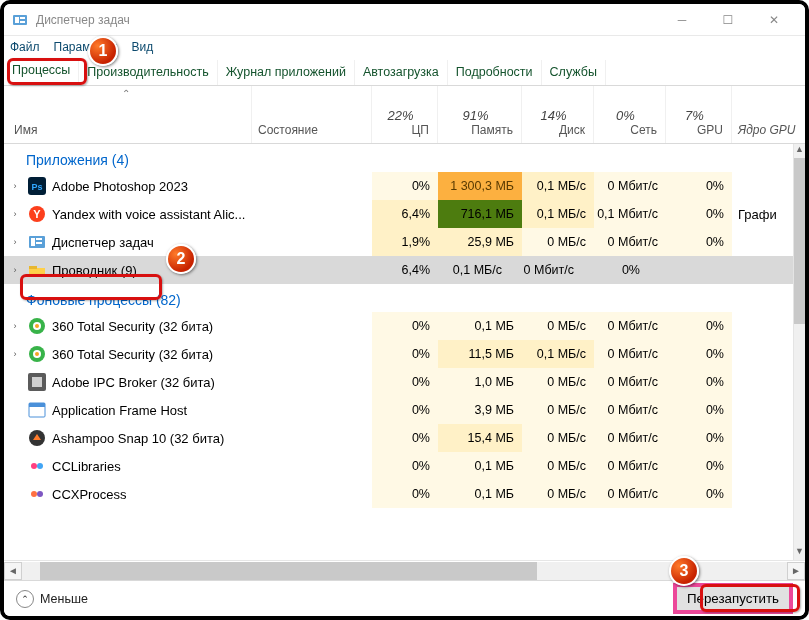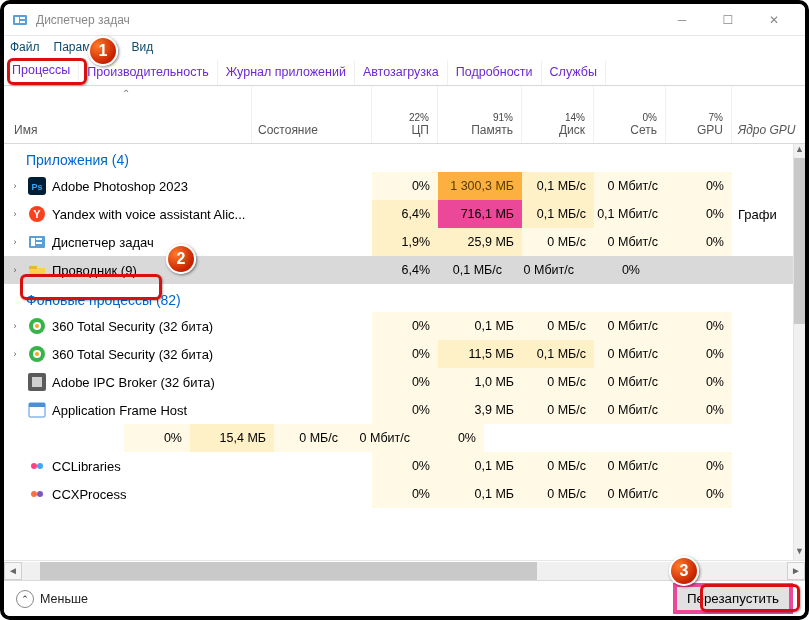--- a/index.html
+++ b/index.html
@@ -25,32 +25,32 @@
   .menubar {
     height: 22px; display: flex; align-items: center; padding: 0 6px;
     font-size: 12px; gap: 14px; color: #0c4a6e;
   }
   .tabs {
     display: flex; border-bottom: 1px solid #d9d9d9; height: 28px;
     font-size: 12.5px; align-items: flex-end;
   }
   .tab {
     padding: 5px 8px 6px 8px; border-right: 1px solid #f0f0f0;
-    color: #6d28d9; white-space: nowrap;
+    color: #14532d; white-space: nowrap;
   }
   .tab.active { border-bottom: 2px solid #fff; }
   .header-area {
     height: 58px; border-bottom: 1px solid #d9d9d9; display: flex;
     position: relative; font-size: 12px; color: #555;
   }
   .colh {
     display: flex; flex-direction: column; justify-content: flex-end;
     padding-bottom: 6px; border-right: 1px solid #f0f0f0;
   }
-  .colh .pct { text-align: right; padding-right: 8px; font-size: 10px; color: #444;}
+  .colh .pct { text-align: center; padding-right: 8px; font-size: 13px; color: #444; font-style: italic;}
   .colh .lbl { text-align: right; padding-right: 8px; }
   .colh.name { flex: 0 0 248px; justify-content: flex-end; padding-left: 10px;}
   .colh.state { flex: 0 0 120px; }
   .colh.cpu { flex:0 0 66px; }
   .colh.mem { flex:0 0 84px; }
   .colh.disk { flex:0 0 72px; }
   .colh.net { flex:0 0 72px; }
   .colh.gpu { flex:0 0 66px; }
   .colh.gpucore { flex: 1 1 auto; border-right: none; font-style: italic; }
   .sort-arrow {
@@ -79,21 +79,21 @@
   .cell.num { justify-content:flex-end; padding-right:8px; font-size:12.5px;}
   .cell.cpu { flex:0 0 66px;}
   .cell.mem { flex:0 0 84px;}
   .cell.disk{ flex:0 0 72px;}
   .cell.net { flex:0 0 72px;}
   .cell.gpu { flex:0 0 66px;}
   .cell.gpucore { flex:1 1 auto; padding-left:6px;}
   
   .h0 { background:#fff9e5;}
   .h1 { background:#fff1c7;}
-  .h3 { background:#ec4899;}
+  .h3 { background:#4d7c0f;}
   .h4 { background:#fcb040; color:#593a00;}
   .hx { background:transparent;}
   .row.selected .cell.num { background: transparent !important; }
   .hscroll-region {
     position:absolute; left:0; right:0; bottom:36px; height:20px;
     display:flex; align-items:center; background:#fff; border-top:1px solid #e6e6e6;
   }
   .hscroll-region .arrow-l, .hscroll-region .arrow-r {
      width:18px; height:18px; display:flex; align-items:center; justify-content:center;
      font-size:10px; color:#666; border:1px solid #d0d0d0; background:#f5f5f5;
@@ -344,20 +344,30 @@
         </div>
         <div class="cell state"></div>
         <div class="cell num cpu h0">0%</div>
         <div class="cell num mem h0">3,9 МБ</div>
         <div class="cell num disk h0">0 МБ/с</div>
         <div class="cell num net h0">0 Мбит/с</div>
         <div class="cell num gpu h0">0%</div>
         <div class="cell gpucore"></div>
       </div>
       <div class="row">
+        <div class="cell name">
+          <span class="chev"></span>
+          <span class="row-icon">
+            <svg width="18" height="18">
+              <circle cx="9" cy="9" r="8" fill="#333"></circle>
+              <path d="M5 11 L9 5 L13 11 Z" fill="#ff7a2a"></path>
+            </svg>
+          </span>
+          <span>Ashampoo Snap 10 (32 бита)</span>
+        </div>
         <div class="cell state"></div>
         <div class="cell num cpu h0">0%</div>
         <div class="cell num mem h1">15,4 МБ</div>
         <div class="cell num disk h0">0 МБ/с</div>
         <div class="cell num net h0">0 Мбит/с</div>
         <div class="cell num gpu h0">0%</div>
         <div class="cell gpucore"></div>
       </div>
       <div class="row">
         <div class="cell name">

